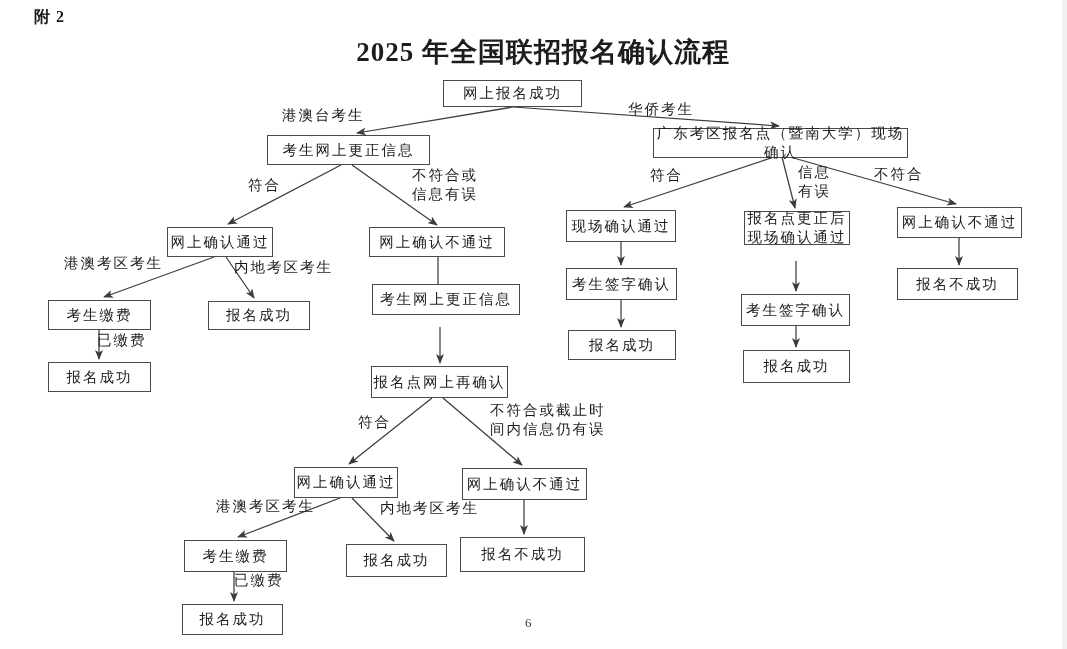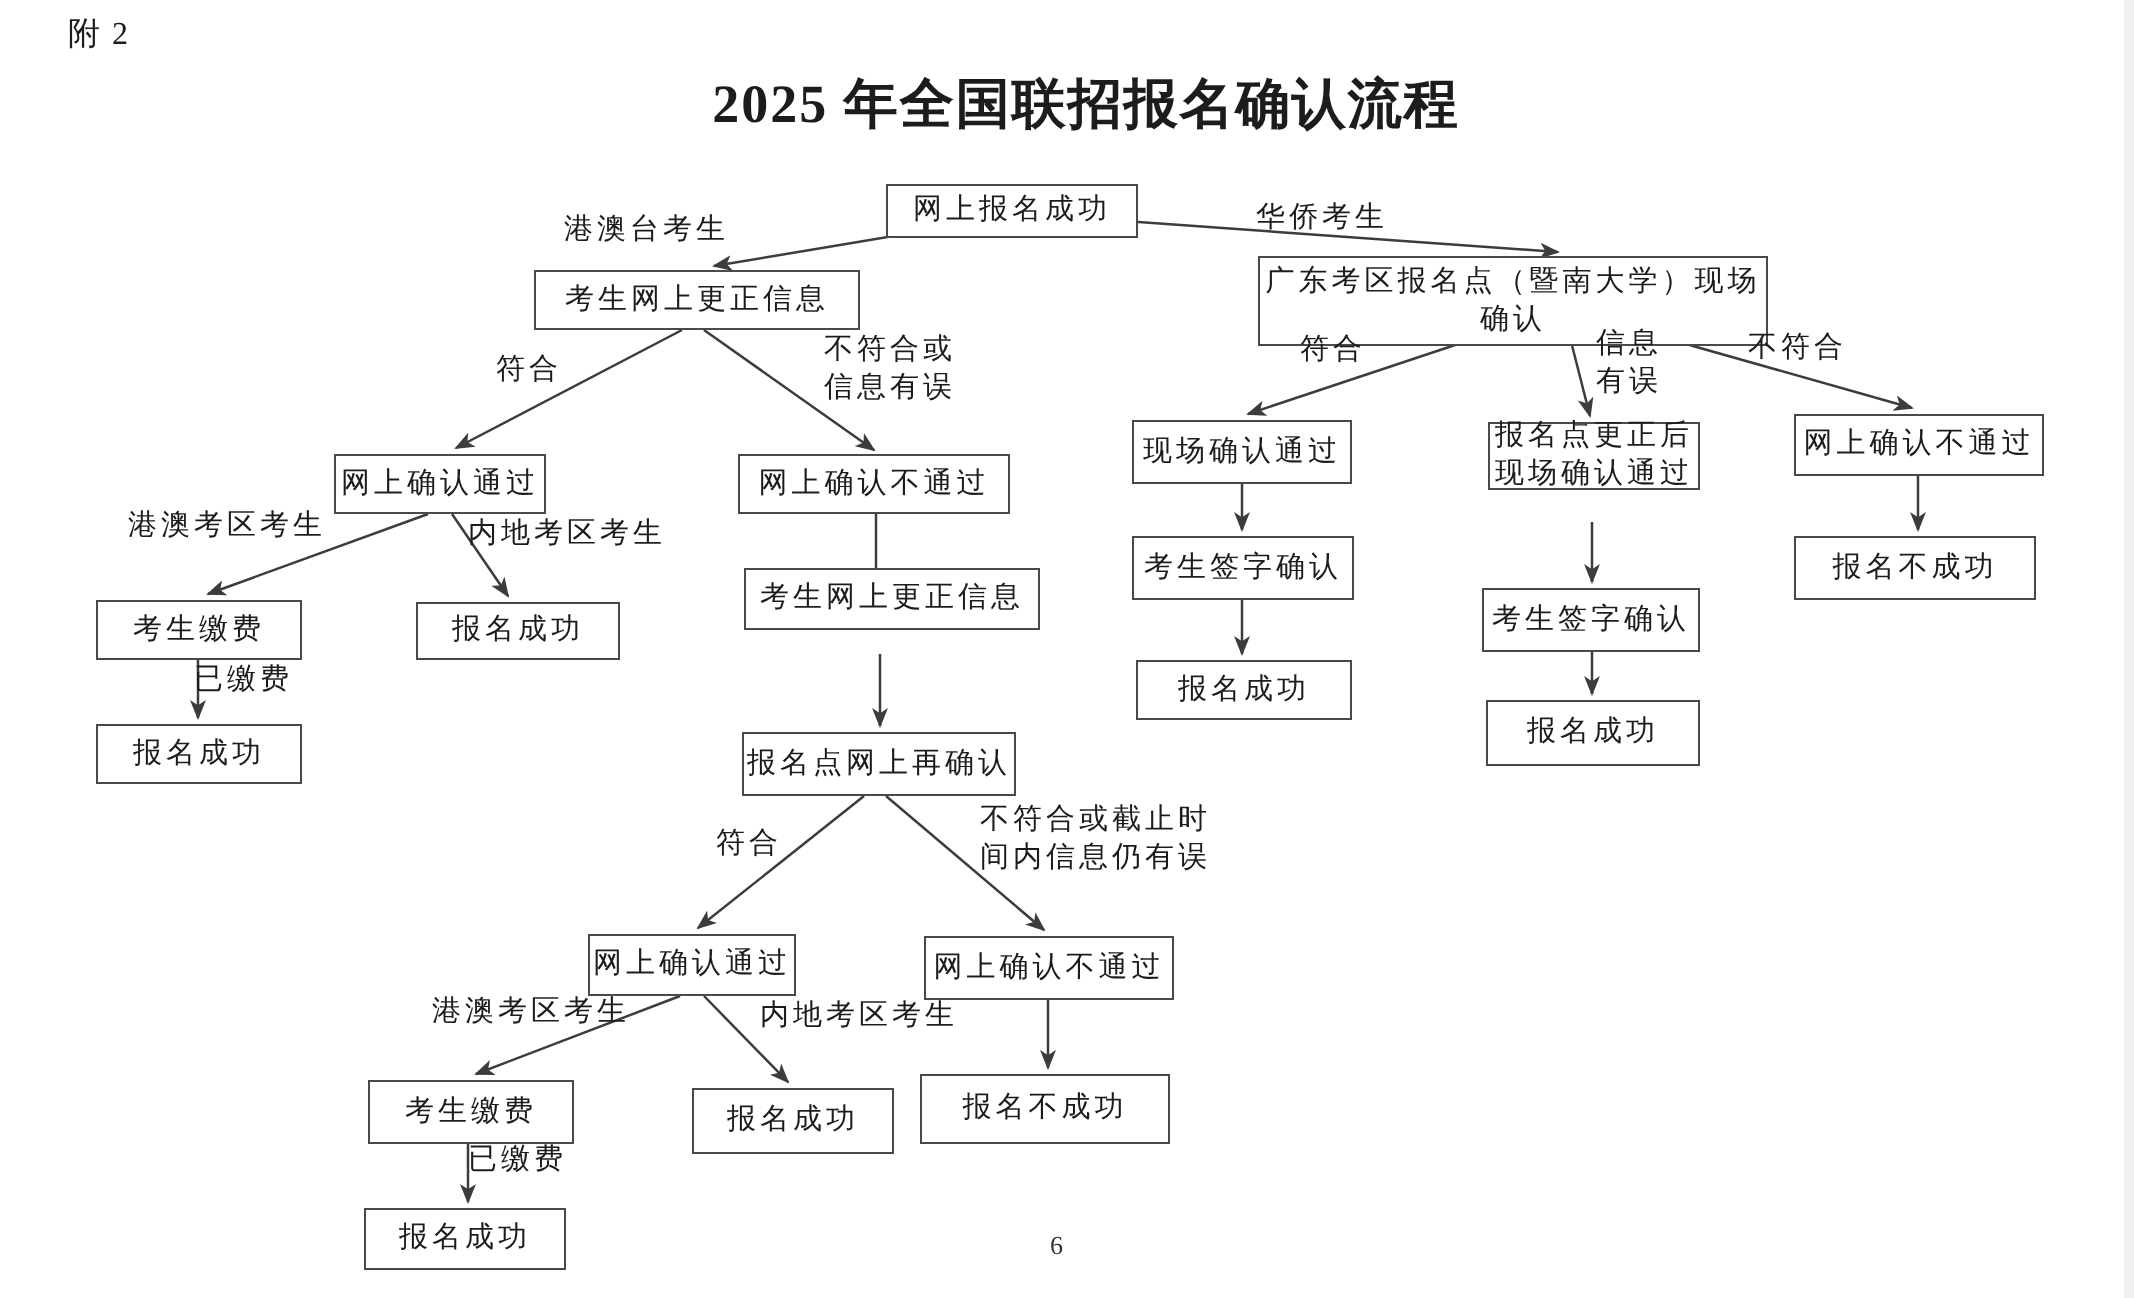--- a/index.html
+++ b/index.html
@@ -10,21 +10,21 @@
     background: #ffffff;
     font-family: "Liberation Serif", "DejaVu Serif", serif;
     color: #1c1c1c;
     overflow: hidden;
   }
   .attach {
     position: absolute;
     left: 34px;
     top: 7px;
     font-size: 16px;
-    font-weight: normal;
+    font-weight: bold;
     letter-spacing: 1px;
   }
   .title {
     position: absolute;
     left: 0;
     top: 34px;
     width: 1062px;
     margin: 0;
     text-align: center;
     font-size: 27px;
@@ -109,23 +109,23 @@
       <line x1="782" y1="157" x2="795" y2="208" marker-end="url(#ah)"></line>
       <line x1="790" y1="157" x2="956" y2="204" marker-end="url(#ah)"></line>
       <line x1="621" y1="242" x2="621" y2="265" marker-end="url(#ah)"></line>
       <line x1="621" y1="300" x2="621" y2="327" marker-end="url(#ah)"></line>
       <line x1="796" y1="261" x2="796" y2="291" marker-end="url(#ah)"></line>
       <line x1="796" y1="326" x2="796" y2="347" marker-end="url(#ah)"></line>
       <line x1="959" y1="238" x2="959" y2="265" marker-end="url(#ah)"></line>
     </g>
   </svg>
 
-  <div class="node" style="left:443px;top:92px;width:126px;height:27px">网上报名成功</div>
+  <div class="node" style="left:443px;top:80px;width:139px;height:27px">网上报名成功</div>
   <div class="node" style="left:267px;top:135px;width:163px;height:30px">考生网上更正信息</div>
-  <div class="node" style="left:629px;top:128px;width:255px;height:45px">广东考区报名点（暨南大学）现场确认</div>
+  <div class="node" style="left:653px;top:128px;width:255px;height:30px">广东考区报名点（暨南大学）现场确认</div>
   <div class="node" style="left:167px;top:227px;width:106px;height:30px">网上确认通过</div>
   <div class="node" style="left:369px;top:227px;width:136px;height:30px">网上确认不通过</div>
   <div class="node" style="left:48px;top:300px;width:103px;height:30px">考生缴费</div>
   <div class="node" style="left:208px;top:301px;width:102px;height:29px">报名成功</div>
   <div class="node" style="left:48px;top:362px;width:103px;height:30px">报名成功</div>
   <div class="node" style="left:372px;top:284px;width:148px;height:31px">考生网上更正信息</div>
   <div class="node" style="left:371px;top:366px;width:137px;height:32px">报名点网上再确认</div>
   <div class="node" style="left:294px;top:467px;width:104px;height:31px">网上确认通过</div>
   <div class="node" style="left:462px;top:468px;width:125px;height:32px">网上确认不通过</div>
   <div class="node" style="left:184px;top:540px;width:103px;height:32px">考生缴费</div>

